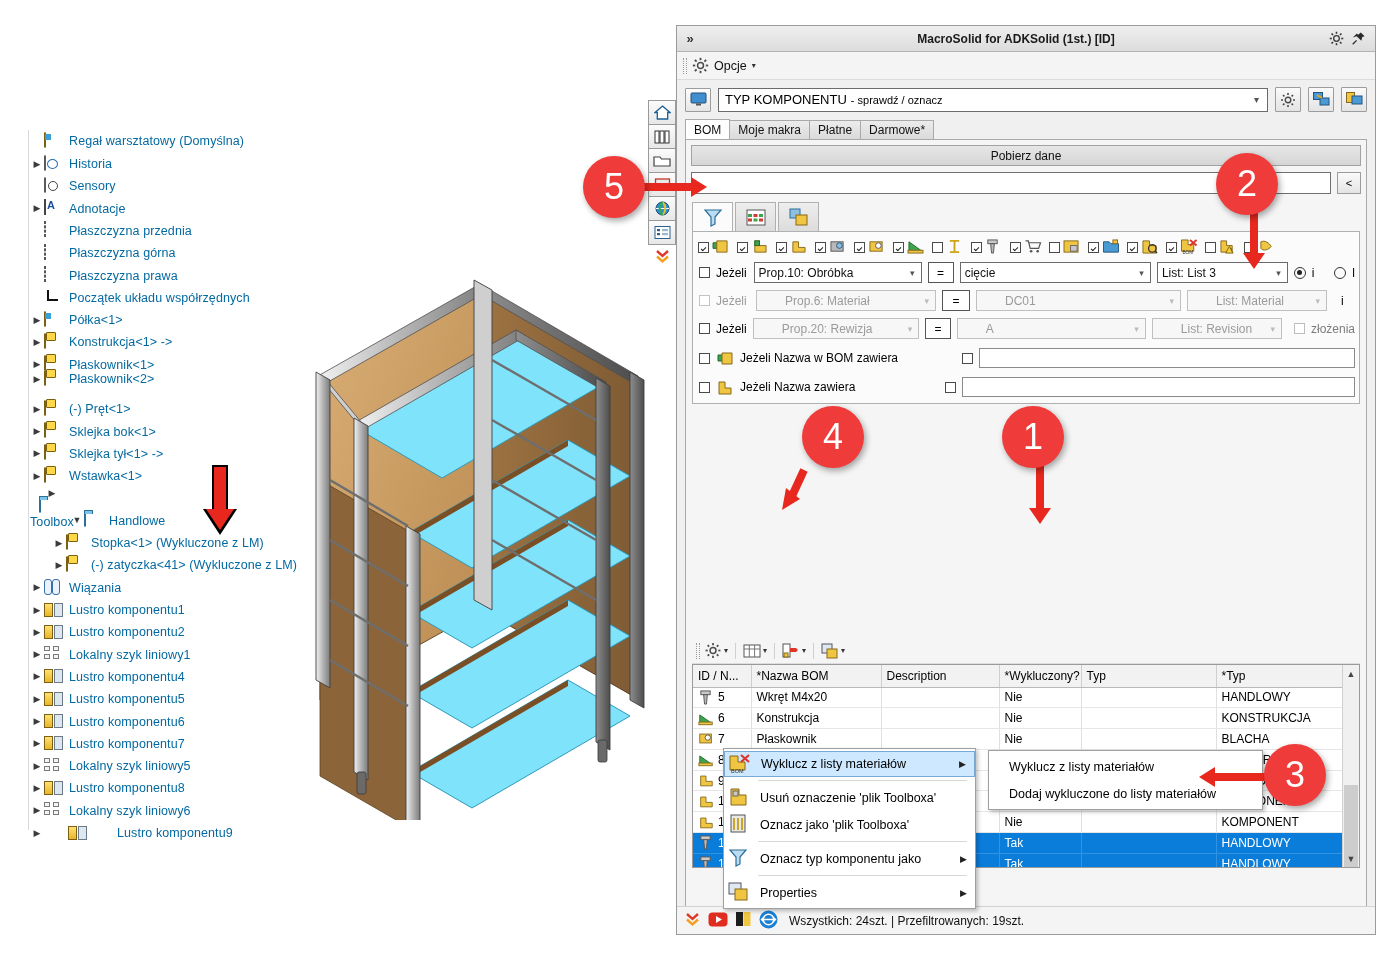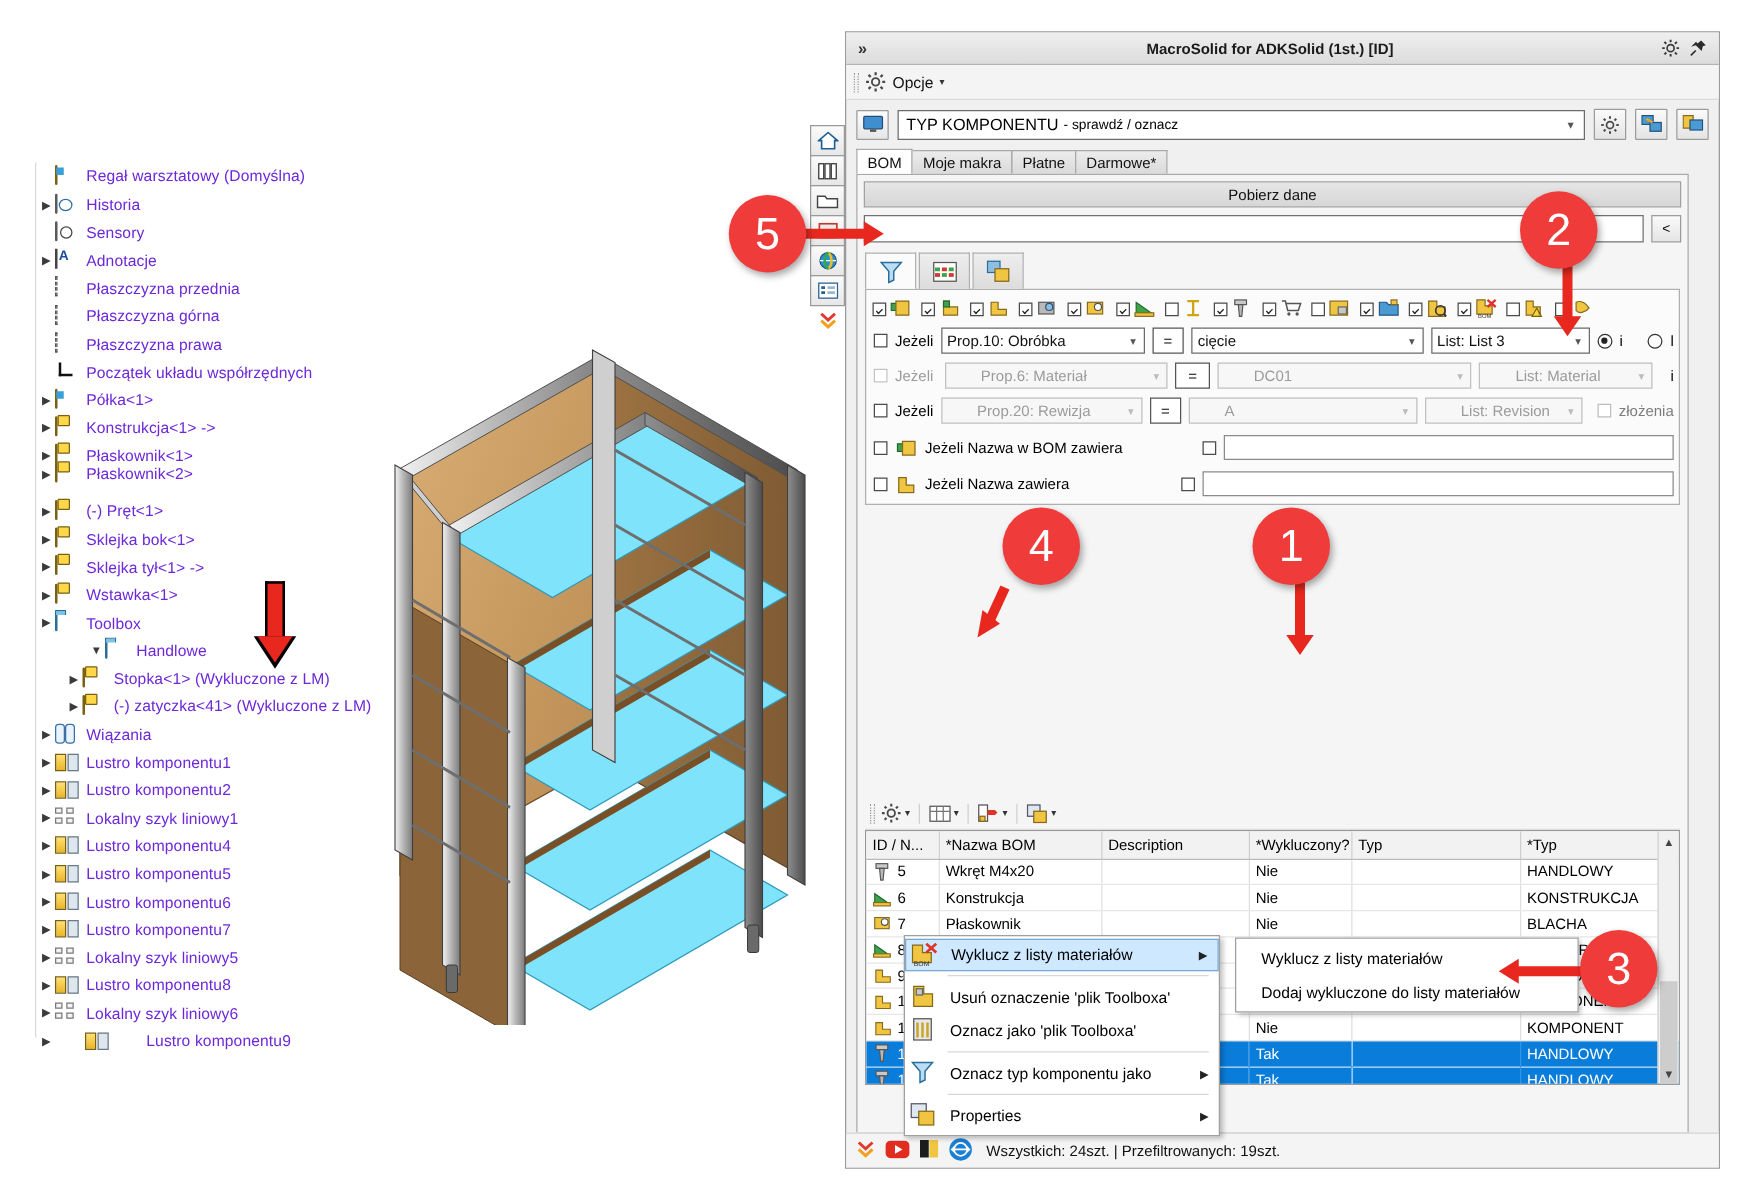--- a/index.html
+++ b/index.html
@@ -14,21 +14,21 @@
 
   
   #tree { position:absolute; left:0; top:0; width:660px; height:956px; }
   .tree-root-line { position:absolute; left:28px; top:130px; width:1px; height:700px; background:#d9d9d9; }
   .tnode { position:absolute; display:flex; align-items:center; height:20px; white-space:nowrap; }
   .tarrow { width:14px; text-align:center; color:#3b3b3b; font-size:9px; line-height:1; }
   .tarrow.none { visibility:hidden; }
   .tarrow.open::before { content:"\25BC"; }
   .tarrow.closed::before { content:"\25B6"; }
   .ticon { width:20px; height:17px; margin-right:5px; position:relative; flex:none; }
-  .tlabel { font-size:12.5px; color:#6d28d9; letter-spacing:.1px; }
+  .tlabel { font-size:12.5px; color:#0369a1; letter-spacing:.1px; }
 
   
   .ic-part { background:
       linear-gradient(135deg,#ffd84a 0 55%, #e6ae18 55% 100%);
       border:1px solid #7a6010; width:15px; height:14px; margin-top:1px;
       border-radius:1px;
   }
   .ic-part.blue::after{ content:""; position:absolute; left:1px; top:1px; width:6px;height:6px;background:#3aa0d8;}
   .ic-asm { width:15px;height:14px;margin-top:1px;border:1px solid #7a6010;
       background:linear-gradient(160deg,#ffe173 0 40%, #edb72a 40% 100%); border-radius:1px;}
@@ -106,21 +106,21 @@
   .combo .cv-sm{font-size:11px; margin-left:4px;}
   .combo::after{content:"\25BE"; position:absolute; right:8px; color:#555; font-size:10px;}
   .sqbtn { width:26px;height:25px;border:1px solid #9c9c9c;background:linear-gradient(#fafafa,#e4e4e4);
       display:flex;align-items:center;justify-content:center;border-radius:1px;}
 
   .tabs { display:flex; align-items:flex-end; padding-left:8px; height:20px; margin-top:4px; }
   .tab { padding:2px 8px 2px 8px; font-size:12px; border:1px solid #a9a9a9; border-bottom:none;
      background:linear-gradient(#ececec,#dadada); margin-right:-1px; color:#111; }
   .tab.active { background:#fff; position:relative; z-index:2; padding-top:3px; }
 
-  .tabbody { margin:0 24px 0 8px; border:1px solid #a9a9a9; background:#f5f5f5;
+  .tabbody { margin:0 8px 0 8px; border:1px solid #a9a9a9; background:#f5f5f5;
      height:calc(100% - 140px); position:relative; }
 
   .getdata { margin:5px 5px 0 5px; height:21px; background:linear-gradient(#e6e6e6,#d6d6d6);
      border:1px solid #a2a2a2; display:flex;align-items:center;justify-content:center;
      font-size:12px; color:#111;}
   .searchrow { display:flex; gap:6px; margin:6px 5px 0 5px; align-items:center; }
   .searchbox { flex:1; height:22px; background:#fff; border:1px solid #707070; }
   .ltbtn { width:24px; height:22px; border:1px solid #9c9c9c; background:linear-gradient(#fafafa,#e4e4e4);
      display:flex;align-items:center;justify-content:center; font-size:11px;}
 
@@ -294,21 +294,21 @@
       <div class="tnode" style="left: 30px; top: 443.9px;">
         <span class="tarrow closed"></span>
         <span class="ticon"><span class="ic-asm"></span></span>
         <span class="tlabel">Sklejka tył&lt;1&gt; -&gt;</span>
       </div>
       <div class="tnode" style="left: 30px; top: 466.2px;">
         <span class="tarrow closed"></span>
         <span class="ticon"><span class="ic-asm"></span></span>
         <span class="tlabel">Wstawka&lt;1&gt;</span>
       </div>
-      <div class="tnode" style="left: 30px; top: 488.5px;">
+      <div class="tnode" style="left: 30px; top: 488.5px; flex-direction: column;">
         <span class="tarrow closed"></span>
         <span class="ticon"><span class="ic-folderbox"></span></span>
         <span class="tlabel">Toolbox</span>
       </div>
       <div class="tnode" style="left: 30px; top: 510.8px; padding-left: 40px;">
         <span class="tarrow open"></span>
         <span class="ticon"><span class="ic-folderbox"></span></span>
         <span class="tlabel">Handlowe</span>
       </div>
       <div class="tnode" style="left: 52px; top: 533.1px;">

